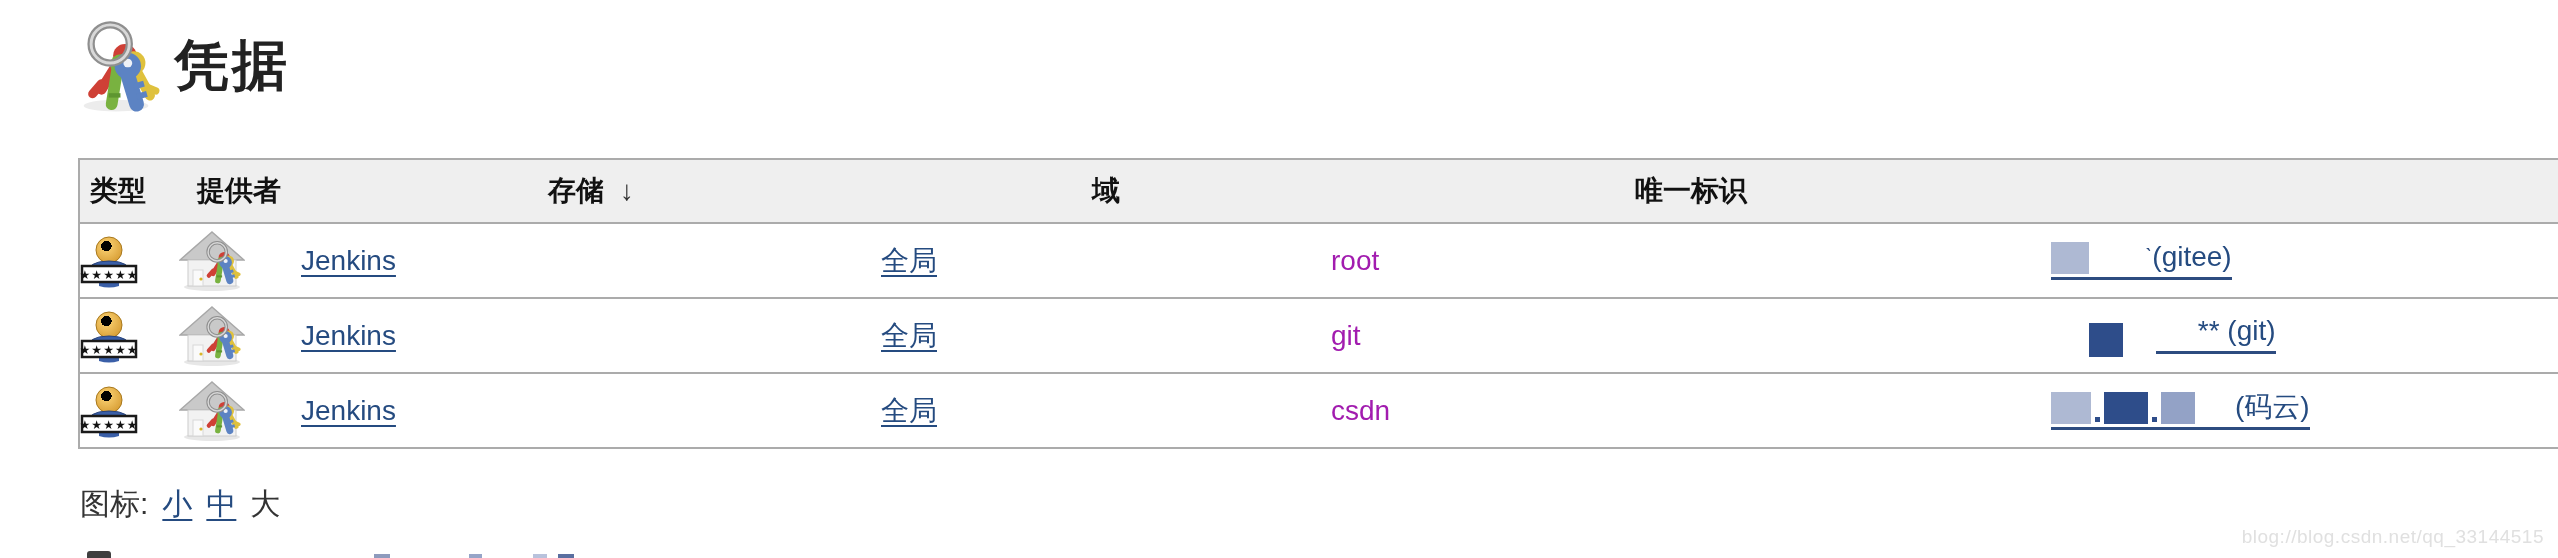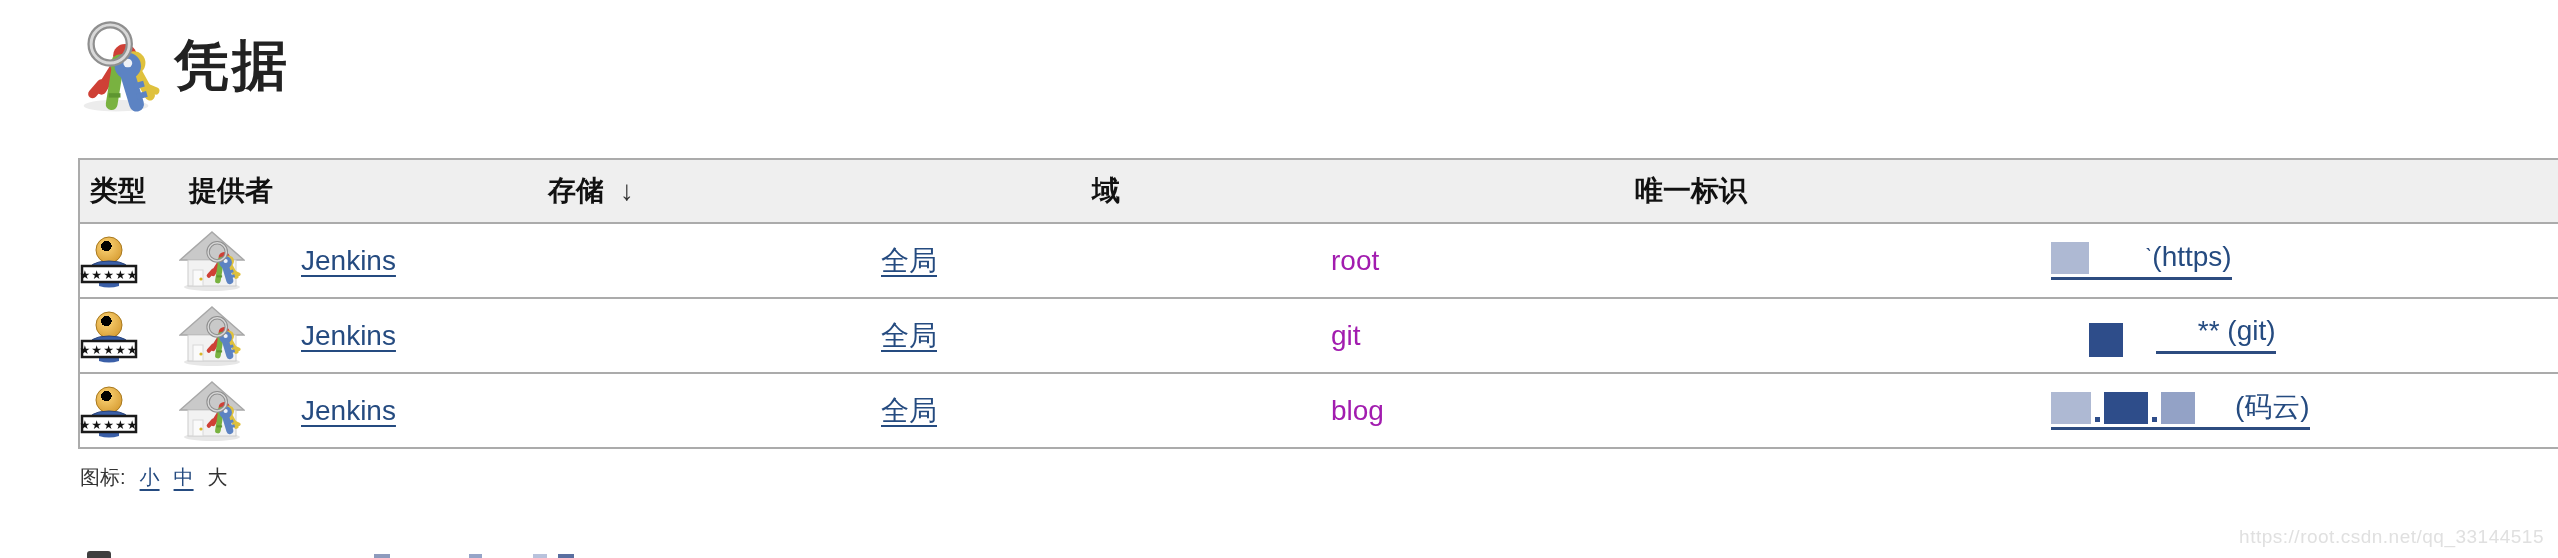--- a/index.html
+++ b/index.html
@@ -18,21 +18,21 @@
     position:absolute; left:78px; top:158px; width:2480px;
     border-collapse:collapse; table-layout:fixed;
     border-left:2px solid #ababab; border-top:2px solid #ababab; border-bottom:2px solid #ababab;
     font-size:28px;
   }
   table.cred-table thead th {
     background:#efefef; height:64px; font-weight:bold; color:#111;
     border-bottom:2px solid #ababab; text-align:center; padding:12px;
   }
   table.cred-table th.col-type   { text-align:left; padding-left:10px; }
-  table.cred-table th.col-provider { text-align:left; padding-left:10px; }
+  table.cred-table th.col-provider { text-align:center; padding-left:10px; }
   .sort-arrow { font-weight:normal; margin-left:16px; color:#333; }
   table.cred-table td {
     height:75px; border-bottom:2px solid #ababab; background:#fff; padding:0; vertical-align:middle;margin-top:9px;
   }
   td.cell-type    { padding-left:14px; }
   td.cell-provider{ padding-left:20px; }
   td.cell-store   { padding-left:16px; }
   td.cell-domain  { padding-left:73px;font-family:Liberation Mono, monospace; }
   td.cell-id      { padding-left:68px; color:#a21caf; }
   td.cell-name    { padding-left:8px;  }
@@ -49,21 +49,21 @@
   .redact { display:inline-block; height:32px; align-self:flex-end; }
   .redact.light { background:#aeb9d3; }
   .redact.mid   { background:#93a2c6; }
   .redact.dark  { background:#2e4d8a; }
   .gap { display:inline-block; height:4px; }
   .redact-sq { display:inline-block; width:34px; height:34px; background:#2e4d8a; vertical-align:middle; }
   .tiny-mark { font-size:22px; color:#2c4c80; position:relative; top:-12px; line-height:10px; }
   .dot { display:inline-block; width:5px; height:5px; background:#2e4d8a; align-self:flex-end; margin:0 4px 2px 4px; }
 
   
-  .icon-size-row { position:absolute; left:80px; top:464px; font-size:20px; color:#333; }
+  .icon-size-row { position:absolute; left:80px; top:484px; font-size:30px; color:#333; }
   .icon-size-row .lbl { margin-right:14px; }
   .icon-size-row a { color:#254b80; text-decoration:underline; text-decoration-thickness:2px; text-underline-offset:5px; margin-right:14px; }
   .icon-size-row .current { color:#333; }
 
   
   .watermark {
     position:absolute; right:14px; top:526px; font-size:19px; color:#e0e0e0; letter-spacing:0.5px;
   }
 
   
@@ -164,21 +164,21 @@
             </svg>
         </td>
         <td class="cell-store"><a class="tbl-link" href="#">Jenkins</a></td>
         <td class="cell-domain"><a class="tbl-link" href="#">全局</a></td>
         <td class="cell-id"><span>root</span></td>
         <td class="cell-name">
           <a class="name-link" href="#">
             <span class="redact light" style="width:38px"></span>
             <span class="gap" style="width:56px"></span>
             <span class="tiny-mark">ˋ</span>
-            <span>(https)</span>
+            <span>(gitee)</span>
           </a>
         </td>
       </tr>
 
       <tr>
         <td class="cell-type">
           <svg class="type-icon" viewBox="0 0 58 52">
               <use href="#userpw-shape"></use>
             </svg>
         </td>
@@ -205,41 +205,41 @@
               <use href="#userpw-shape"></use>
             </svg>
         </td>
         <td class="cell-provider">
           <svg class="prov-icon" viewBox="0 0 66 60">
               <use href="#house-shape"></use>
             </svg>
         </td>
         <td class="cell-store"><a class="tbl-link" href="#">Jenkins</a></td>
         <td class="cell-domain"><a class="tbl-link" href="#">全局</a></td>
-        <td class="cell-id"><span>blog</span></td>
+        <td class="cell-id"><span>csdn</span></td>
         <td class="cell-name">
           <a class="name-link" href="#">
             <span class="redact light" style="width:40px"></span>
             <span class="dot"></span>
             <span class="redact dark" style="width:44px"></span>
             <span class="dot"></span>
             <span class="redact mid" style="width:34px"></span>
             <span class="gap" style="width:40px"></span>
             <span>(码云)</span>
           </a>
         </td>
       </tr>
     </tbody>
   </table>
 
   <div class="icon-size-row">
     <span class="lbl">图标:</span><a href="#">小</a><a href="#">中</a><span class="current">大</span>
   </div>
 
-  <div class="watermark">https://root.csdn.net/qq_33144515</div>
+  <div class="watermark">blog://blog.csdn.net/qq_33144515</div>
 
   <div class="frag frag-a"></div>
   <div class="frag frag-b"></div>
   <div class="frag frag-c"></div>
   <div class="frag frag-d"></div>
   <div class="frag frag-e"></div>
 
 </div>
 
 </body></html>

